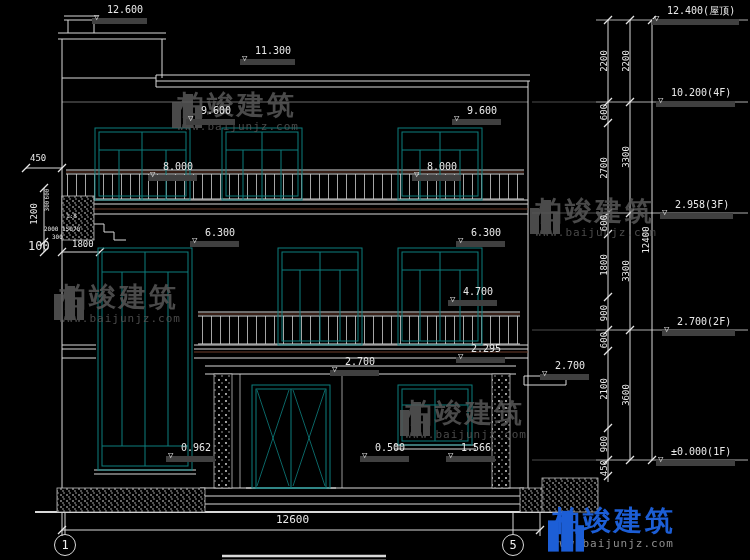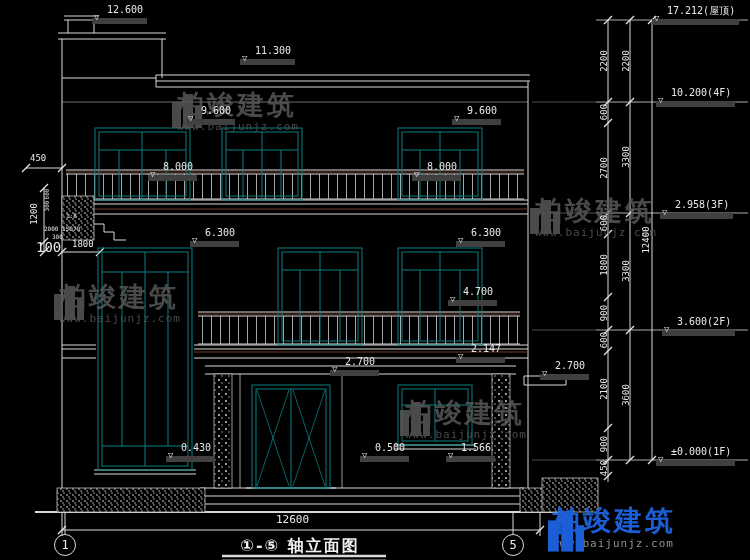--- a/index.html
+++ b/index.html
@@ -207,57 +207,56 @@
   <div id="ann-layer">
       <span class="lvl" style="left: 92px; top: 5px;">12.600</span>
       <span class="lvl" style="left: 240px; top: 46px; text-align: center;">11.300</span>
       <span class="lvl" style="left: 186px; top: 106px;">9.600</span>
       <span class="lvl" style="left: 452px; top: 106px;">9.600</span>
       <span class="lvl" style="left: 148px; top: 162px;">8.000</span>
       <span class="lvl" style="left: 412px; top: 162px;">8.000</span>
       <span class="lvl" style="left: 190px; top: 228px;">6.300</span>
       <span class="lvl" style="left: 456px; top: 228px;">6.300</span>
       <span class="lvl" style="left: 448px; top: 287px;">4.700</span>
-      <span class="lvl" style="left: 456px; top: 344px;">2.147</span>
+      <span class="lvl" style="left: 456px; top: 344px;">2.295</span>
       <span class="lvl" style="left: 330px; top: 357px;">2.700</span>
       <span class="lvl" style="left: 540px; top: 361px;">2.700</span>
-      <span class="lvl" style="left: 166px; top: 443px;">0.430</span>
+      <span class="lvl" style="left: 166px; top: 443px;">0.962</span>
       <span class="lvl" style="left: 360px; top: 443px;">0.500</span>
       <span class="lvl" style="left: 446px; top: 443px;">1.566</span>
-      <span class="lvl" style="left: 652px; top: 6px;">17.212(屋顶)</span>
+      <span class="lvl" style="left: 652px; top: 6px;">12.400(屋顶)</span>
       <span class="lvl" style="left: 656px; top: 88px;">10.200(4F)</span>
       <span class="lvl" style="left: 660px; top: 200px;">2.958(3F)</span>
-      <span class="lvl" style="left: 662px; top: 317px;">3.600(2F)</span>
+      <span class="lvl" style="left: 662px; top: 317px;">2.700(2F)</span>
       <span class="lvl" style="left: 656px; top: 447px;">±0.000(1F)</span>
       <span class="ann rot" style="left: 604px; top: 61px; font-size: 9px;">2200</span>
       <span class="ann rot" style="left: 604px; top: 112px; font-size: 9px;">600</span>
       <span class="ann rot" style="left: 604px; top: 168px; font-size: 9px;">2700</span>
       <span class="ann rot" style="left: 604px; top: 223px; font-size: 9px;">600</span>
       <span class="ann rot" style="left: 604px; top: 265px; font-size: 9px;">1800</span>
       <span class="ann rot" style="left: 604px; top: 313px; font-size: 9px;">900</span>
       <span class="ann rot" style="left: 604px; top: 340px; font-size: 9px;">600</span>
       <span class="ann rot" style="left: 604px; top: 389px; font-size: 9px;">2100</span>
       <span class="ann rot" style="left: 604px; top: 444px; font-size: 9px;">900</span>
       <span class="ann rot" style="left: 604px; top: 468px; font-size: 9px;">450</span>
       <span class="ann rot" style="left: 626px; top: 61px; font-size: 9px;">2200</span>
       <span class="ann rot" style="left: 626px; top: 157px; font-size: 9px;">3300</span>
       <span class="ann rot" style="left: 626px; top: 271px; font-size: 9px;">3300</span>
       <span class="ann rot" style="left: 626px; top: 395px; font-size: 9px;">3600</span>
       <span class="ann rot" style="left: 646px; top: 240px; font-size: 9px;">12400</span>
       <span class="ann" style="left: 30px; top: 154px; font-size: 9px;">450</span>
       <span class="ann rot" style="left: 34px; top: 214px; font-size: 9px;">1200</span>
-      <span class="ann" style="left: 36px; top: 240px; font-size: 14px;">100</span>
+      <span class="ann" style="left: 28px; top: 240px; font-size: 12px;">100</span>
       <span class="ann" style="left: 72px; top: 240px; font-size: 9px;">1800</span>
       <span class="ann rot" style="left: 47px; top: 194px; font-size: 6px;">600</span>
       <span class="ann rot" style="left: 47px; top: 206px; font-size: 6px;">300</span>
       <span class="ann" style="left: 66px; top: 213px; font-size: 6px;">1:8</span>
       <span class="ann" style="left: 44px; top: 226px; font-size: 6px;">2000</span>
       <span class="ann" style="left: 62px; top: 226px; font-size: 6px;">150</span>
       <span class="ann" style="left: 73px; top: 226px; font-size: 6px;">70</span>
       <span class="ann" style="left: 52px; top: 234px; font-size: 6px;">300</span>
       <span class="ann" style="left: 276px; top: 514px; font-size: 11px;">12600</span>
     </div>
 
-  <div class="title">①-⑤ 轴立面图</div>
   <span class="axisnum" style="left:65px;top:545px">1</span>
   <span class="axisnum" style="left:513px;top:545px">5</span>
 
 </div>
 
 </body></html>

